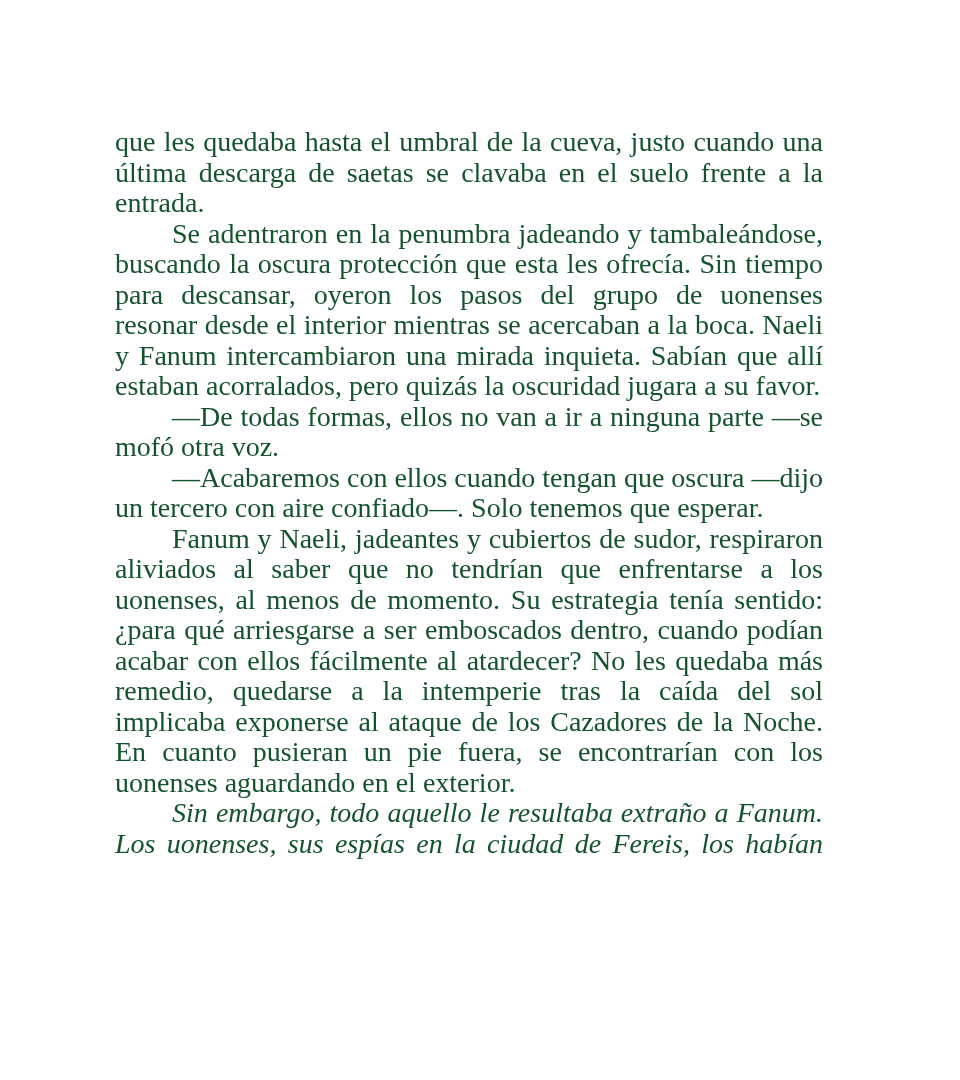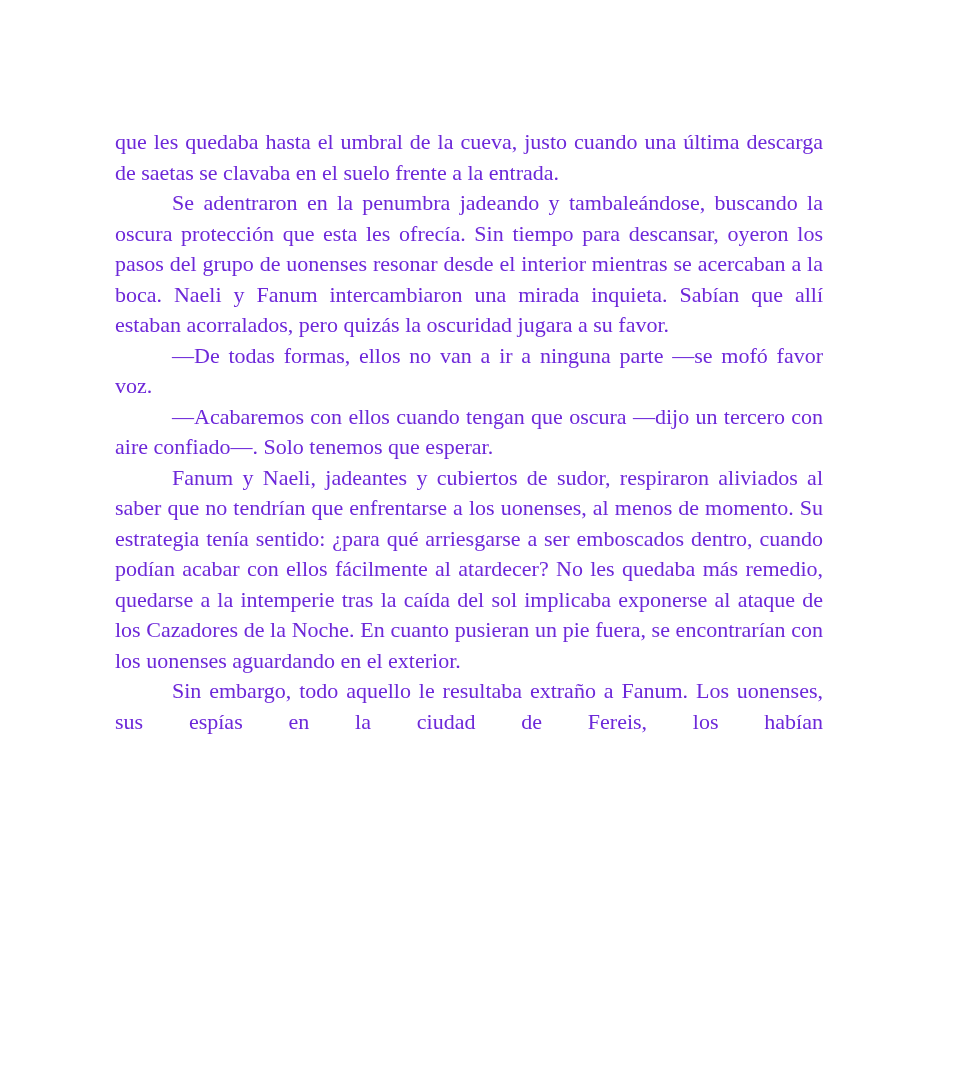--- a/index.html
+++ b/index.html
@@ -20,45 +20,46 @@
     width: 960px;
     height: 1080px;
     background: #ffffff;
   }
   .page-text {
     position: absolute;
     left: 115px;
     top: 127px;
     width: 708px;
     font-family: "Liberation Serif", "DejaVu Serif", serif;
-    font-size: 22px;
+    font-size: 28px;
     line-height: 30.5px;
-    color: #6d28d9;
+    color: #14532d;
     text-align: justify;
     letter-spacing: 0;
   }
   .page-text p {
     margin: 0;
     padding: 0;
     text-indent: 57px;
   }
   
   .page-text p:first-child {
     text-indent: 0;
   }
   
   .page-text p:last-child {
     text-align-last: justify;
+    font-style: italic;
   }
 </style>
 </head>
 <body>
 
 <div class="book-page">
   <div class="page-text">
       <p>que les quedaba hasta el umbral de la cueva, justo cuando una última descarga de saetas se clavaba en el suelo frente a la entrada.</p>
       <p>Se adentraron en la penumbra jadeando y tambaleándose, buscando la oscura protección que esta les ofrecía. Sin tiempo para descansar, oyeron los pasos del grupo de uonenses resonar desde el interior mientras se acercaban a la boca. Naeli y Fanum intercambiaron una mirada inquieta. Sabían que allí estaban acorralados, pero quizás la oscuridad jugara a su favor.</p>
-      <p>—De todas formas, ellos no van a ir a ninguna parte —se mofó favor voz.</p>
+      <p>—De todas formas, ellos no van a ir a ninguna parte —se mofó otra voz.</p>
       <p>—Acabaremos con ellos cuando tengan que oscura —dijo un tercero con aire confiado—. Solo tenemos que esperar.</p>
       <p>Fanum y Naeli, jadeantes y cubiertos de sudor, respiraron aliviados al saber que no tendrían que enfrentarse a los uonenses, al menos de momento. Su estrategia tenía sentido: ¿para qué arriesgarse a ser emboscados dentro, cuando podían acabar con ellos fácilmente al atardecer? No les quedaba más remedio, quedarse a la intemperie tras la caída del sol implicaba exponerse al ataque de los Cazadores de la Noche. En cuanto pusieran un pie fuera, se encontrarían con los uonenses aguardando en el exterior.</p>
       <p>Sin embargo, todo aquello le resultaba extraño a Fanum. Los uonenses, sus espías en la ciudad de Fereis, los habían</p>
     </div>
 </div>
 
 </body></html>

